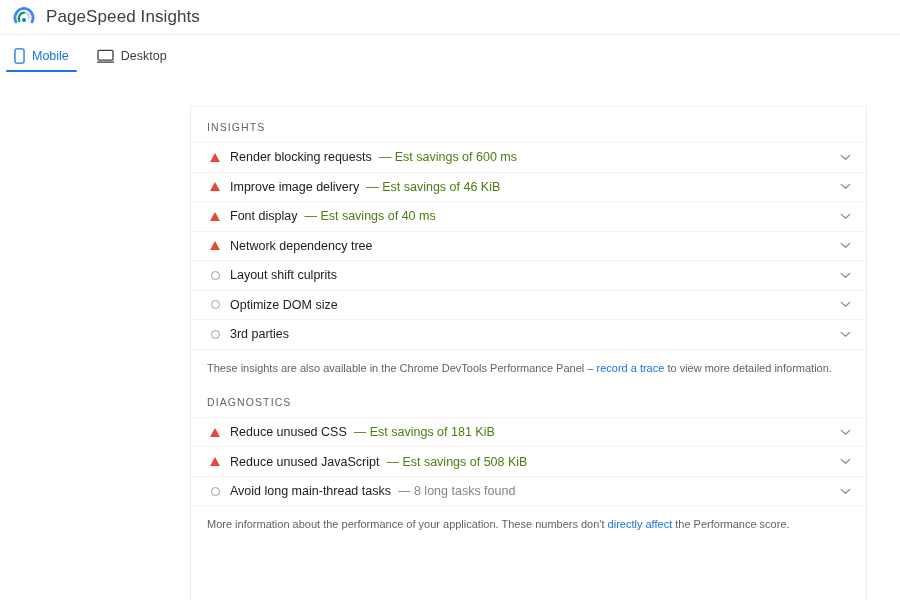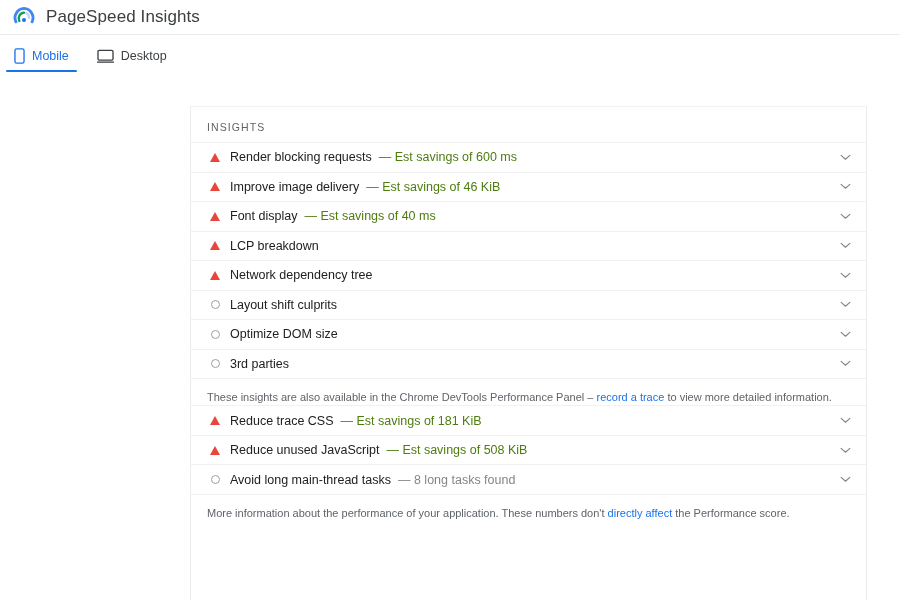--- a/index.html
+++ b/index.html
@@ -271,32 +271,20 @@
             <span class="chev">
               <svg width="11" height="7" viewBox="0 0 12 8" aria-hidden="true">
                 <path d="M1 1.5 L6 6 L11 1.5" fill="none" stroke="currentColor" stroke-width="1.3" stroke-linecap="round" stroke-linejoin="round"></path>
               </svg>
             </span>
           </div>
           <div class="row">
             <span class="row-icon">
               <span class="tri"></span>
             </span>
-            <span class="row-title">LCP breakdown</span>
-            <span class="row-spacer"></span>
-            <span class="chev">
-              <svg width="11" height="7" viewBox="0 0 12 8" aria-hidden="true">
-                <path d="M1 1.5 L6 6 L11 1.5" fill="none" stroke="currentColor" stroke-width="1.3" stroke-linecap="round" stroke-linejoin="round"></path>
-              </svg>
-            </span>
-          </div>
-          <div class="row">
-            <span class="row-icon">
-              <span class="tri"></span>
-            </span>
             <span class="row-title">Network dependency tree</span>
             <span class="row-spacer"></span>
             <span class="chev">
               <svg width="11" height="7" viewBox="0 0 12 8" aria-hidden="true">
                 <path d="M1 1.5 L6 6 L11 1.5" fill="none" stroke="currentColor" stroke-width="1.3" stroke-linecap="round" stroke-linejoin="round"></path>
               </svg>
             </span>
           </div>
           <div class="row">
             <span class="row-icon">
@@ -329,26 +317,27 @@
             <span class="row-title">3rd parties</span>
             <span class="row-spacer"></span>
             <span class="chev">
               <svg width="11" height="7" viewBox="0 0 12 8" aria-hidden="true">
                 <path d="M1 1.5 L6 6 L11 1.5" fill="none" stroke="currentColor" stroke-width="1.3" stroke-linecap="round" stroke-linejoin="round"></path>
               </svg>
             </span>
           </div>
         </div>
         <div class="footnote"><span>These insights are also available in the Chrome DevTools Performance Panel – </span><a>record a trace</a><span> to view more detailed information.</span></div>
+        <div class="section-label second">DIAGNOSTICS</div>
         <div class="rows">
           <div class="row">
             <span class="row-icon">
               <span class="tri"></span>
             </span>
-            <span class="row-title">Reduce trace CSS</span>
+            <span class="row-title">Reduce unused CSS</span>
             <span class="row-savings fail">— Est savings of 181 KiB</span>
             <span class="row-spacer"></span>
             <span class="chev">
               <svg width="11" height="7" viewBox="0 0 12 8" aria-hidden="true">
                 <path d="M1 1.5 L6 6 L11 1.5" fill="none" stroke="currentColor" stroke-width="1.3" stroke-linecap="round" stroke-linejoin="round"></path>
               </svg>
             </span>
           </div>
           <div class="row">
             <span class="row-icon">

